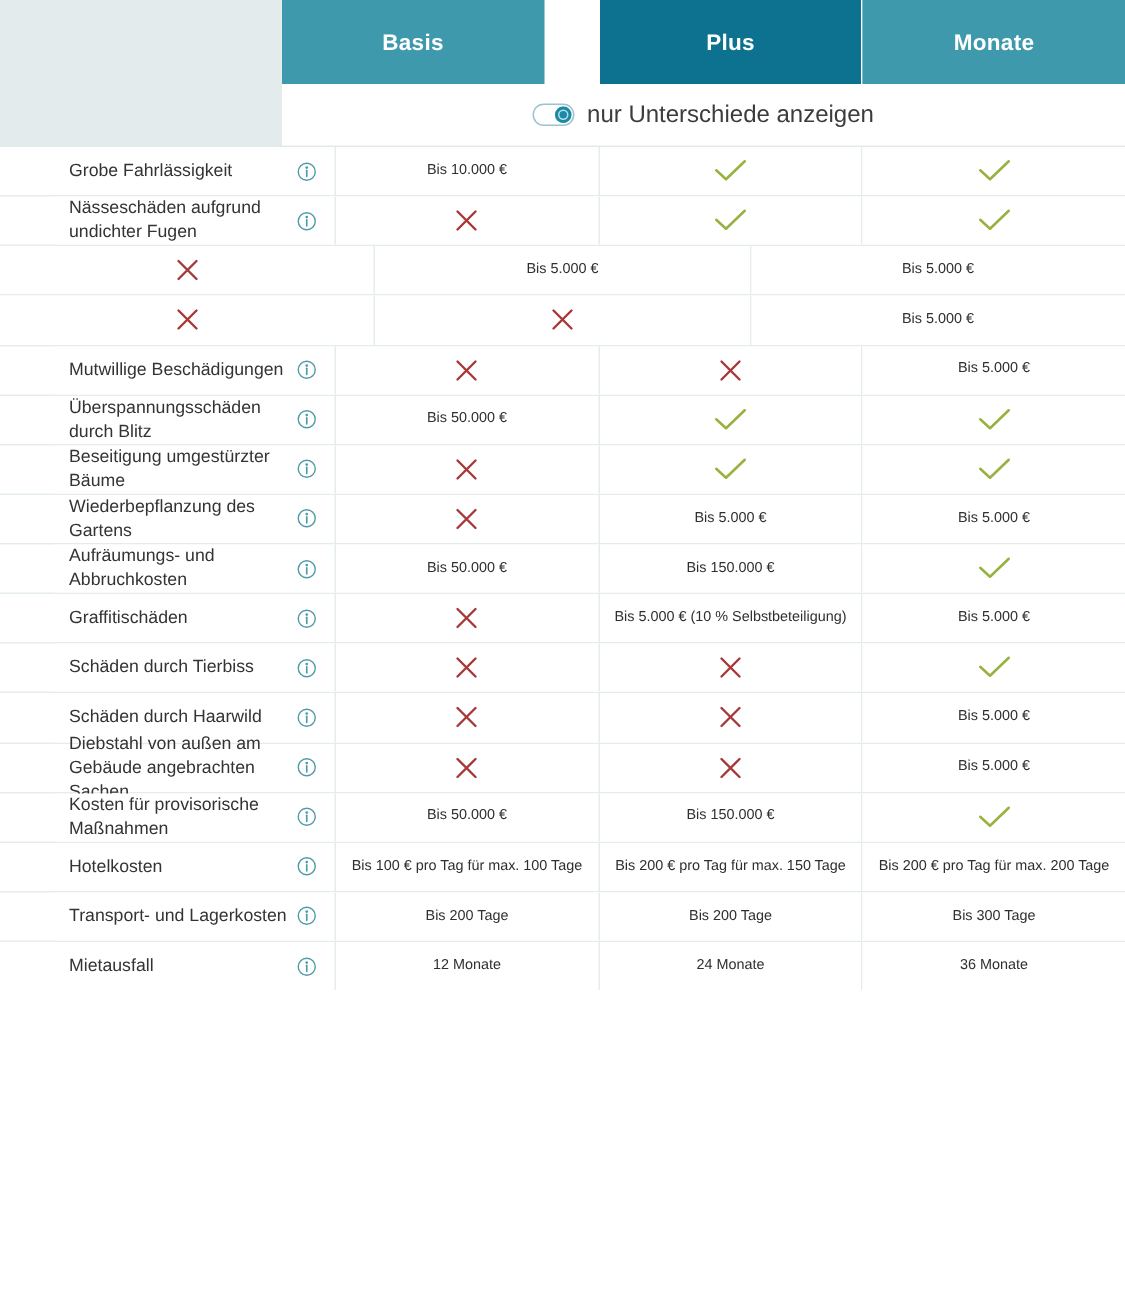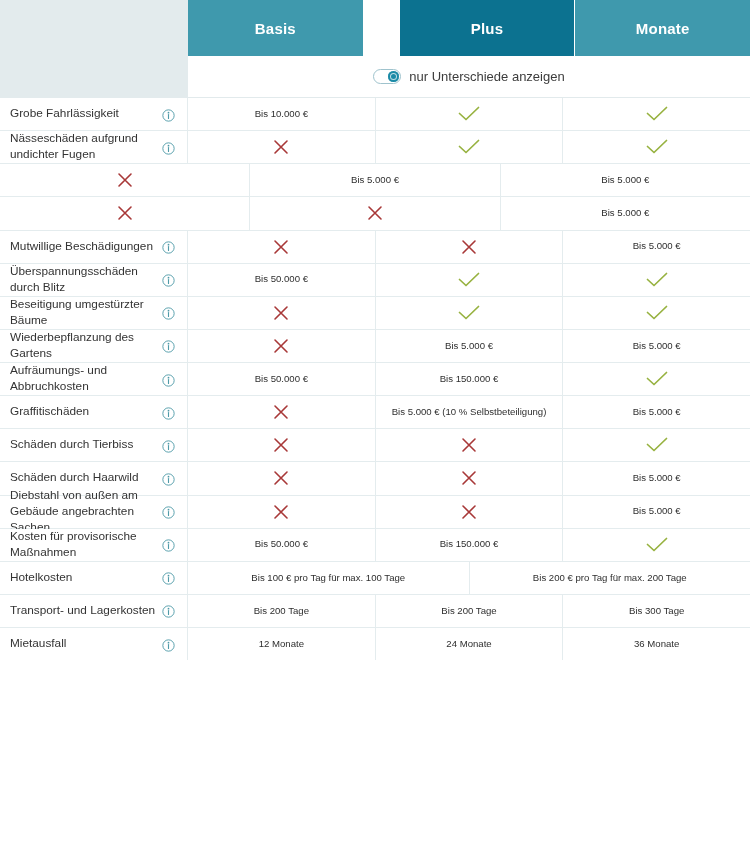--- a/index.html
+++ b/index.html
@@ -79,21 +79,21 @@
     position: absolute;
     top: 1px;
     right: 1px;
     width: 11px;
     height: 11px;
     border-radius: 50%;
     background: #1b8aa6;
     box-shadow: inset 0 0 0 2px #1b8aa6, inset 0 0 0 3px #bcdde5;
   }
   .toggle-label {
-    font-size: 13px;
+    font-size: 16px;
     color: #3c3c3c;
   }
 
   
   .table-body {
     flex: 1 1 auto;
     display: flex;
     flex-direction: column;
   }
   .row {
@@ -105,20 +105,21 @@
   .row:last-child { border-bottom: none; }
   .feature-cell {
     width: 188px;
     flex: 0 0 188px;
     display: flex;
     align-items: center;
     justify-content: space-between;
     padding: 6px 12px 6px 10px;
     border-right: 1px solid #e4ecee;
     background: #ffffff;
+    margin-left: 36px;
   }
   .feature-label {
     font-size: 11.8px;
     color: #333333;
     line-height: 1.35;
     padding-right: 6px;
   }
   .info-icon {
     flex: 0 0 auto;
     width: 13px;
@@ -531,20 +532,23 @@
           <span class="info-icon"><svg width="13" height="13" viewBox="0 0 14 14" aria-hidden="true">
               <circle cx="7" cy="7" r="6.1" fill="none" stroke="#4f9aa8" stroke-width="1"></circle>
               <circle cx="7" cy="4" r="0.95" fill="#4f9aa8"></circle>
               <path d="M7 6 L7 10.3" stroke="#4f9aa8" stroke-width="1.2" stroke-linecap="round"></path>
             </svg></span>
         </div>
         <div class="value-cell">
           <span class="value-text">Bis 100 € pro Tag für max. 100 Tage</span>
         </div>
         <div class="value-cell">
+          <span class="value-text">Bis 200 € pro Tag für max. 150 Tage</span>
+        </div>
+        <div class="value-cell">
           <span class="value-text">Bis 200 € pro Tag für max. 200 Tage</span>
         </div>
       </div>
       <div class="row">
         <div class="feature-cell">
           <span class="feature-label">Transport- und Lagerkosten</span>
           <span class="info-icon"><svg width="13" height="13" viewBox="0 0 14 14" aria-hidden="true">
               <circle cx="7" cy="7" r="6.1" fill="none" stroke="#4f9aa8" stroke-width="1"></circle>
               <circle cx="7" cy="4" r="0.95" fill="#4f9aa8"></circle>
               <path d="M7 6 L7 10.3" stroke="#4f9aa8" stroke-width="1.2" stroke-linecap="round"></path>

